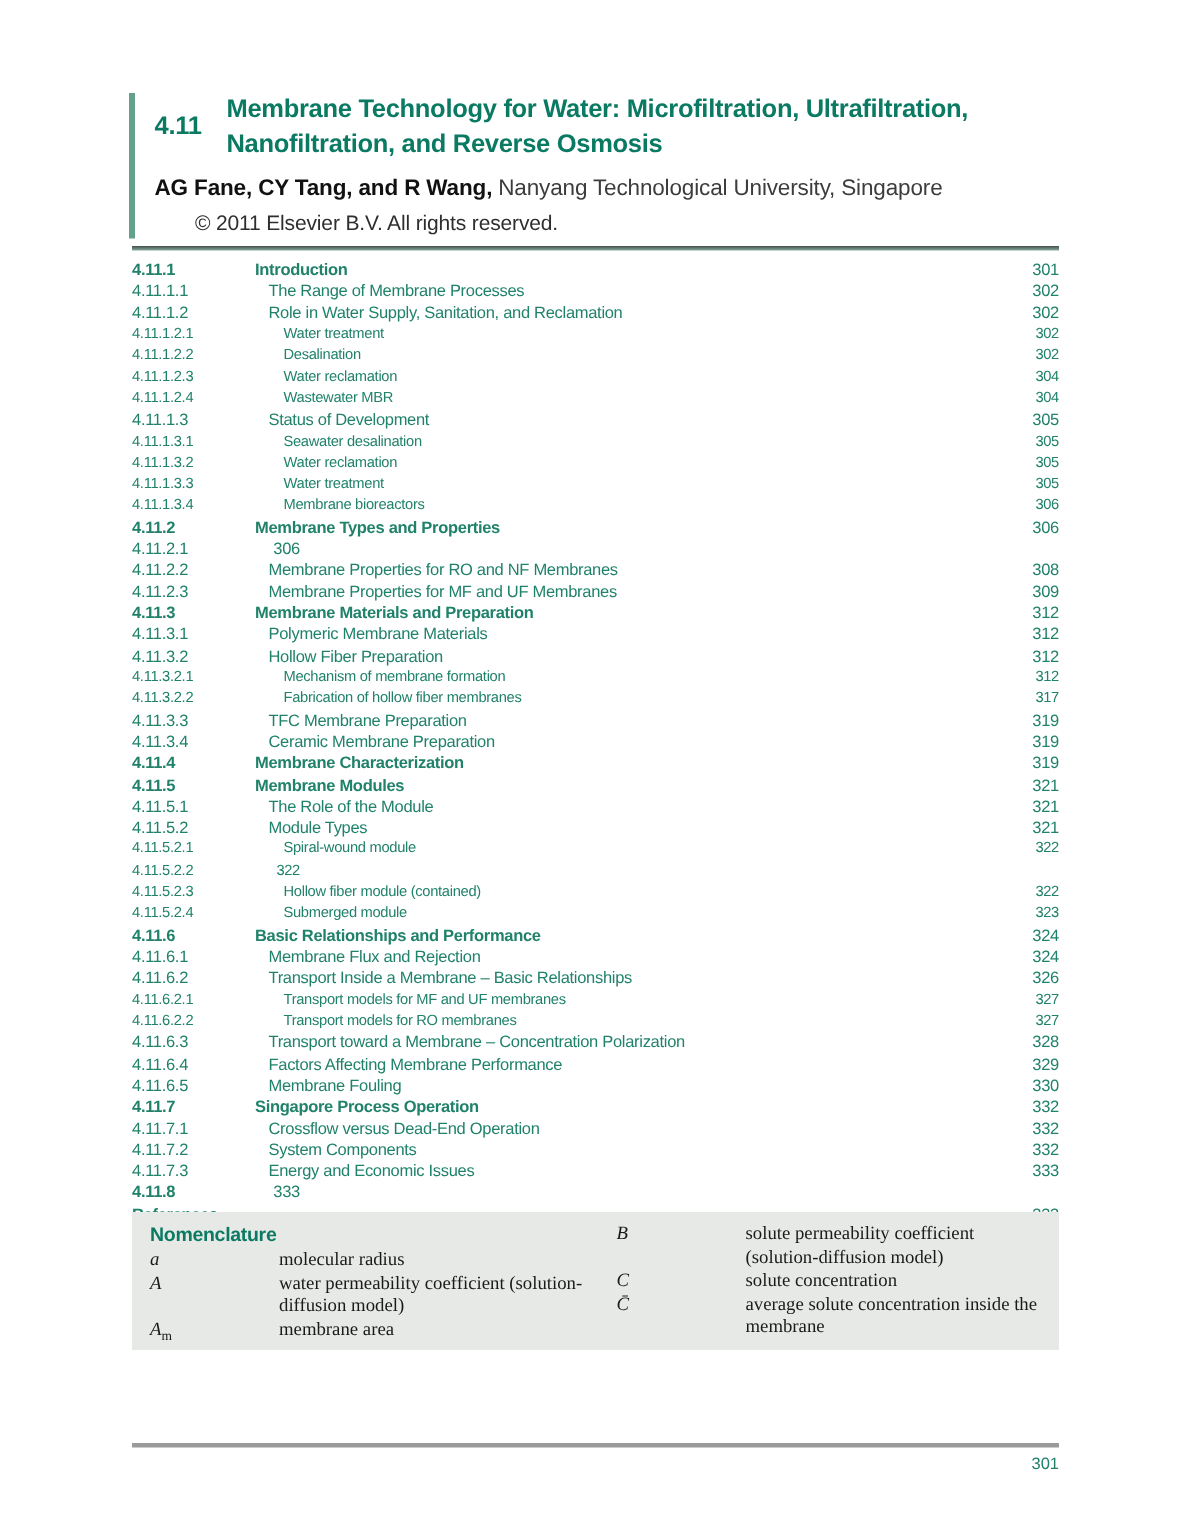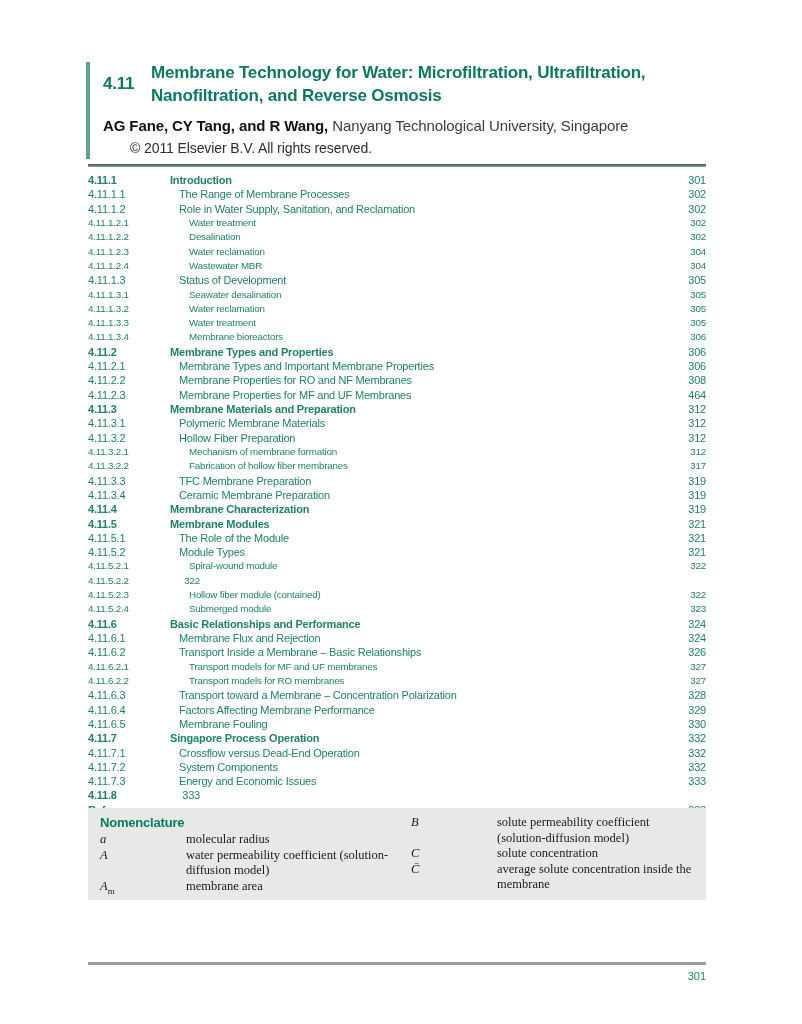--- a/index.html
+++ b/index.html
@@ -118,32 +118,31 @@
       <span class="label">Membrane bioreactors</span>
       <span class="pg">306</span>
     </div>
     <div class="toc-row lvl1">
       <span class="num">4.11.2</span>
       <span class="label">Membrane Types and Properties</span>
       <span class="pg">306</span>
     </div>
     <div class="toc-row lvl2">
       <span class="num">4.11.2.1</span>
-      <span class="label">Membrane Types and Important Membrane Properties</span>
       <span class="pg">306</span>
     </div>
     <div class="toc-row lvl2">
       <span class="num">4.11.2.2</span>
       <span class="label">Membrane Properties for RO and NF Membranes</span>
       <span class="pg">308</span>
     </div>
     <div class="toc-row lvl2">
       <span class="num">4.11.2.3</span>
       <span class="label">Membrane Properties for MF and UF Membranes</span>
-      <span class="pg">464</span>
+      <span class="pg">309</span>
     </div>
     <div class="toc-row lvl1">
       <span class="num">4.11.3</span>
       <span class="label">Membrane Materials and Preparation</span>
       <span class="pg">312</span>
     </div>
     <div class="toc-row lvl2">
       <span class="num">4.11.3.1</span>
       <span class="label">Polymeric Membrane Materials</span>
       <span class="pg">312</span>

